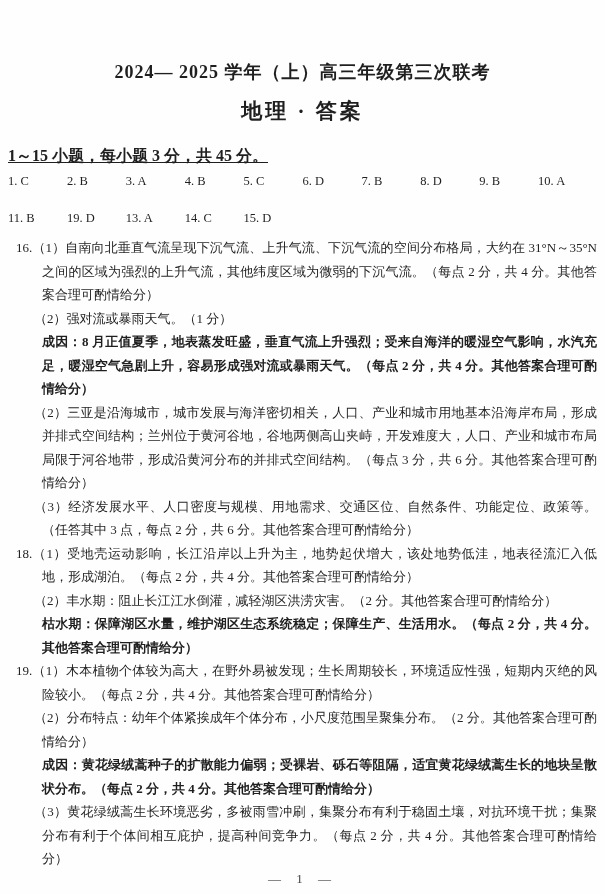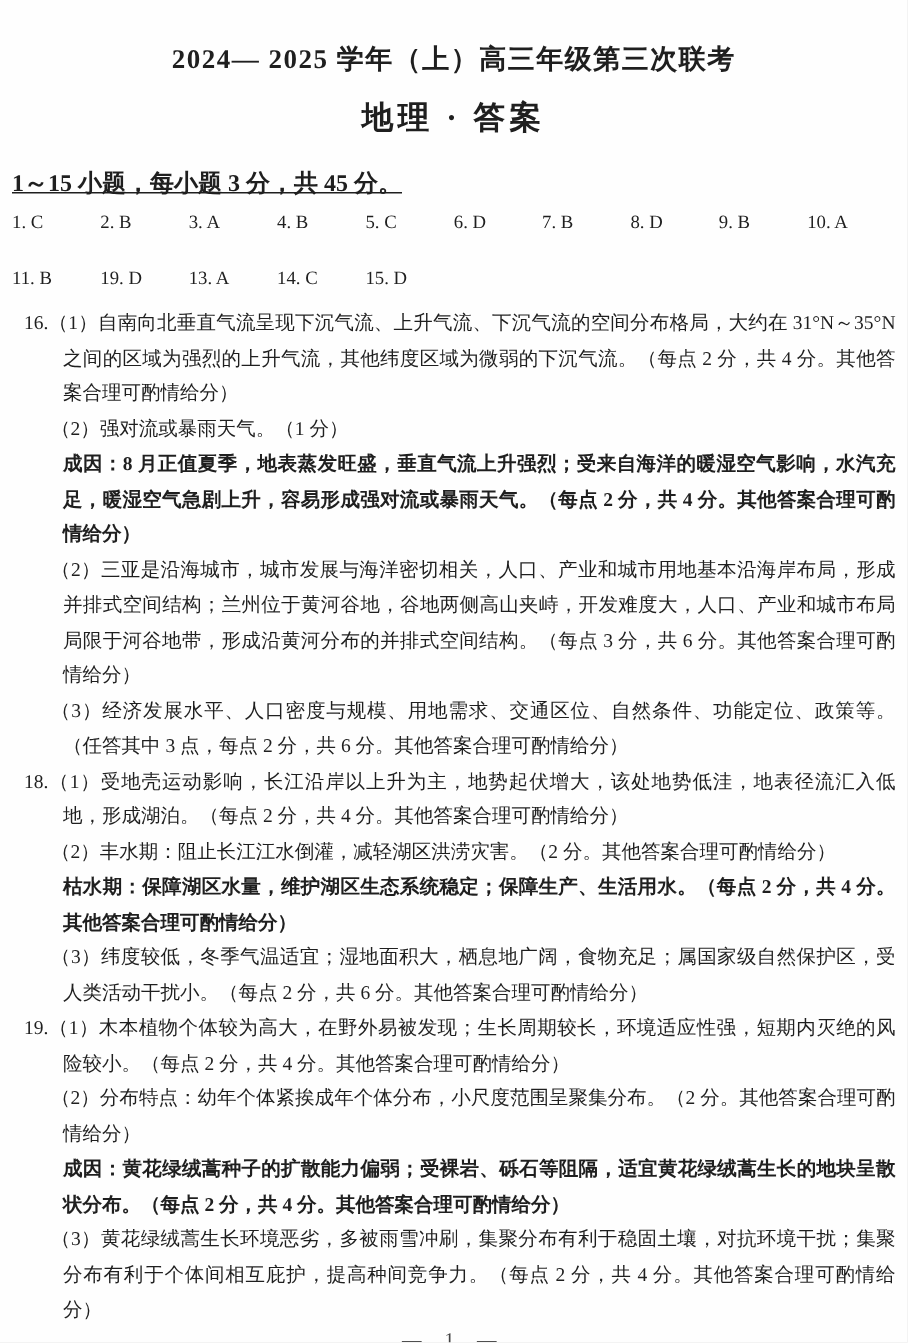--- a/index.html
+++ b/index.html
@@ -9,21 +9,21 @@
     width: 605px;
     height: 895px;
     margin: 0 auto;
     background: #fefefe;
     color: #1f1f1f;
     font-family: "Liberation Serif", "DejaVu Serif", serif;
     display: flex;
     flex-direction: column;
     overflow: hidden;
   }
-  header.doc-header { padding-top: 27px; text-align: center; }
+  header.doc-header { padding-top: 60px; text-align: center; }
   h1.exam-title {
     margin: 0 0 13px 0;
     font-size: 18px;
     font-weight: bold;
     letter-spacing: 1px;
   }
   h2.subject-title {
     margin: 0 0 18px 0;
     font-size: 21px;
     font-weight: bold;
@@ -98,21 +98,20 @@
     <p class="para q">16.（1）自南向北垂直气流呈现下沉气流、上升气流、下沉气流的空间分布格局，大约在 31°N～35°N 之间的区域为强烈的上升气流，其他纬度区域为微弱的下沉气流。（每点 2 分，共 4 分。其他答案合理可酌情给分）</p>
     <p class="para sub">（2）强对流或暴雨天气。（1 分）</p>
     <p class="para cont">成因：8 月正值夏季，地表蒸发旺盛，垂直气流上升强烈；受来自海洋的暖湿空气影响，水汽充足，暖湿空气急剧上升，容易形成强对流或暴雨天气。（每点 2 分，共 4 分。其他答案合理可酌情给分）</p>
 
     <p class="para sub">（2）三亚是沿海城市，城市发展与海洋密切相关，人口、产业和城市用地基本沿海岸布局，形成并排式空间结构；兰州位于黄河谷地，谷地两侧高山夹峙，开发难度大，人口、产业和城市布局局限于河谷地带，形成沿黄河分布的并排式空间结构。（每点 3 分，共 6 分。其他答案合理可酌情给分）</p>
     <p class="para sub">（3）经济发展水平、人口密度与规模、用地需求、交通区位、自然条件、功能定位、政策等。（任答其中 3 点，每点 2 分，共 6 分。其他答案合理可酌情给分）</p>
 
     <p class="para q">18.（1）受地壳运动影响，长江沿岸以上升为主，地势起伏增大，该处地势低洼，地表径流汇入低地，形成湖泊。（每点 2 分，共 4 分。其他答案合理可酌情给分）</p>
     <p class="para sub">（2）丰水期：阻止长江江水倒灌，减轻湖区洪涝灾害。（2 分。其他答案合理可酌情给分）</p>
     <p class="para cont">枯水期：保障湖区水量，维护湖区生态系统稳定；保障生产、生活用水。（每点 2 分，共 4 分。其他答案合理可酌情给分）</p>
-    <p class="para sub">（3）纬度较低，冬季气温适宜；湿地面积大，栖息地广阔，食物充足；属国家级自然保护区，受人类活动干扰小。（每点 2 分，共 6 分。其他答案合理可酌情给分）</p>
 
     <p class="para q">19.（1）木本植物个体较为高大，在野外易被发现；生长周期较长，环境适应性强，短期内灭绝的风险较小。（每点 2 分，共 4 分。其他答案合理可酌情给分）</p>
     <p class="para sub">（2）分布特点：幼年个体紧挨成年个体分布，小尺度范围呈聚集分布。（2 分。其他答案合理可酌情给分）</p>
     <p class="para cont">成因：黄花绿绒蒿种子的扩散能力偏弱；受裸岩、砾石等阻隔，适宜黄花绿绒蒿生长的地块呈散状分布。（每点 2 分，共 4 分。其他答案合理可酌情给分）</p>
     <p class="para sub">（3）黄花绿绒蒿生长环境恶劣，多被雨雪冲刷，集聚分布有利于稳固土壤，对抗环境干扰；集聚分布有利于个体间相互庇护，提高种间竞争力。（每点 2 分，共 4 分。其他答案合理可酌情给分）</p>
 
   </div>
 
   <footer class="doc-footer">
     <span class="page-number">— 1 —</span>

